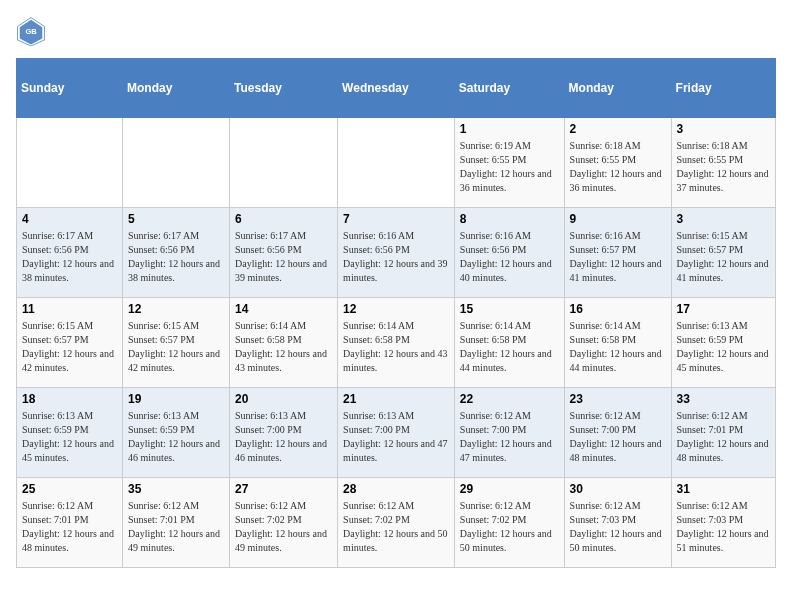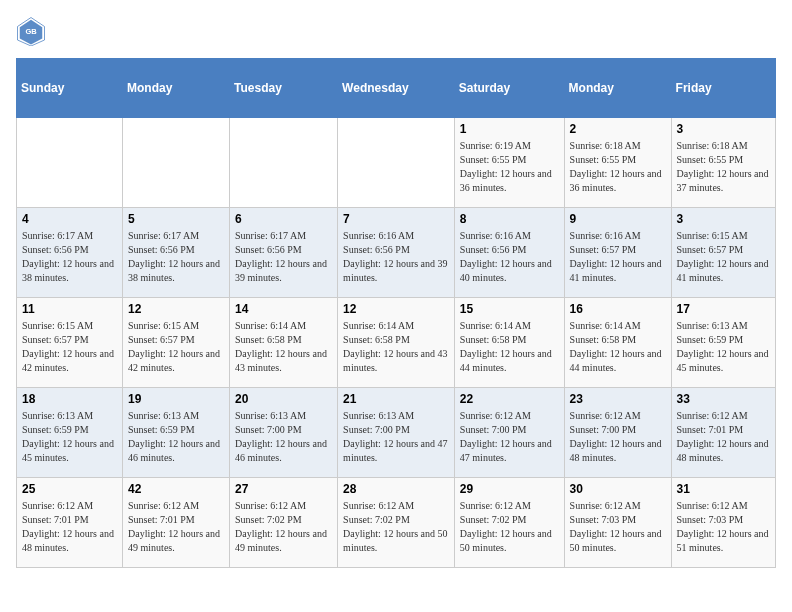--- a/index.html
+++ b/index.html
@@ -285,21 +285,21 @@
         </td>
       </tr>
       <tr>
         <td>
           <div class="day-number">25</div>
         <div class="day-info">
           Sunrise: 6:12 AM<br>Sunset: 7:01 PM<br>Daylight: 12 hours and 48 minutes.
         </div>
         </td>
         <td>
-          <div class="day-number">42</div>
+          <div class="day-number">35</div>
         <div class="day-info">
           Sunrise: 6:12 AM<br>Sunset: 7:01 PM<br>Daylight: 12 hours and 49 minutes.
         </div>
         </td>
         <td>
           <div class="day-number">27</div>
         <div class="day-info">
           Sunrise: 6:12 AM<br>Sunset: 7:02 PM<br>Daylight: 12 hours and 49 minutes.
         </div>
         </td>

